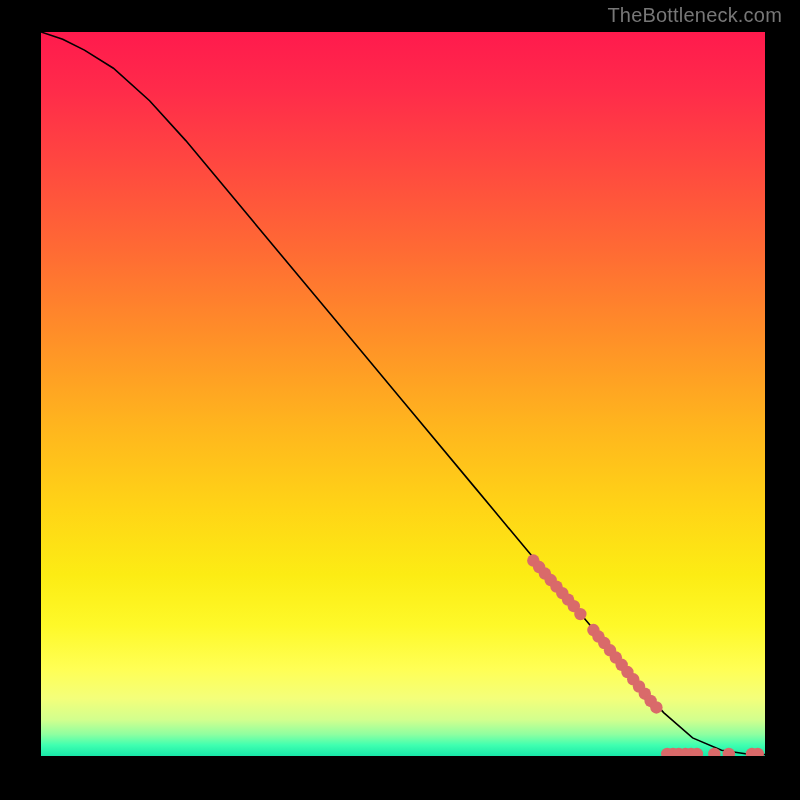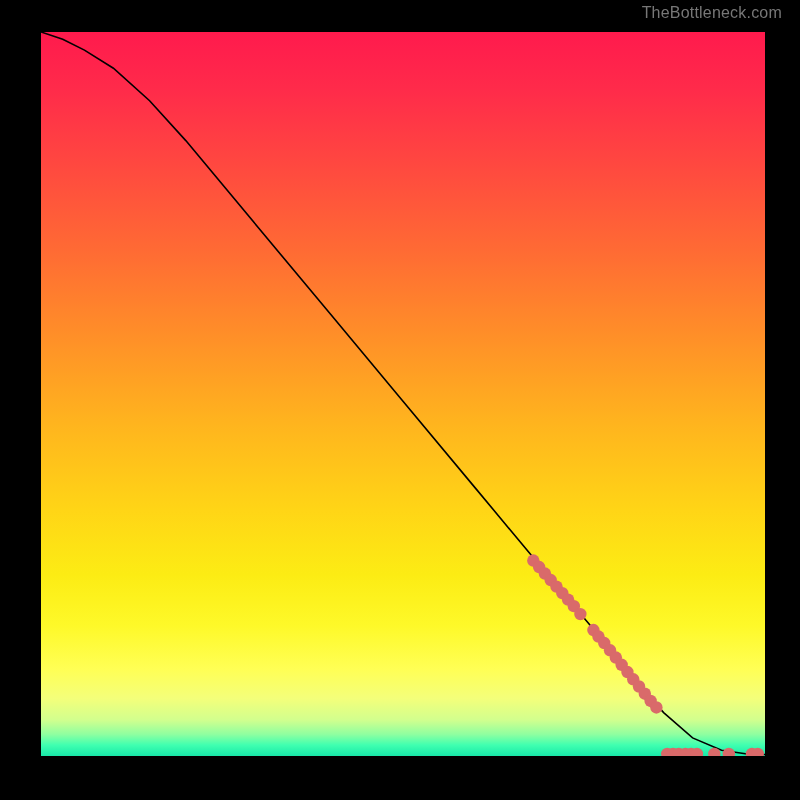--- a/index.html
+++ b/index.html
@@ -15,21 +15,21 @@
     position: relative;
     width: 800px;
     height: 800px;
     background: #000;
   }
   .attribution {
     position: absolute;
     top: 4px;
     right: 18px;
     color: #777;
-    font-size: 16px;
+    font-size: 20px;
     letter-spacing: 0.2px;
   }
   .plot {
     position: absolute;
     left: 41px;
     top: 32px;
     width: 724px;
     height: 724px;
     
     background: linear-gradient(

